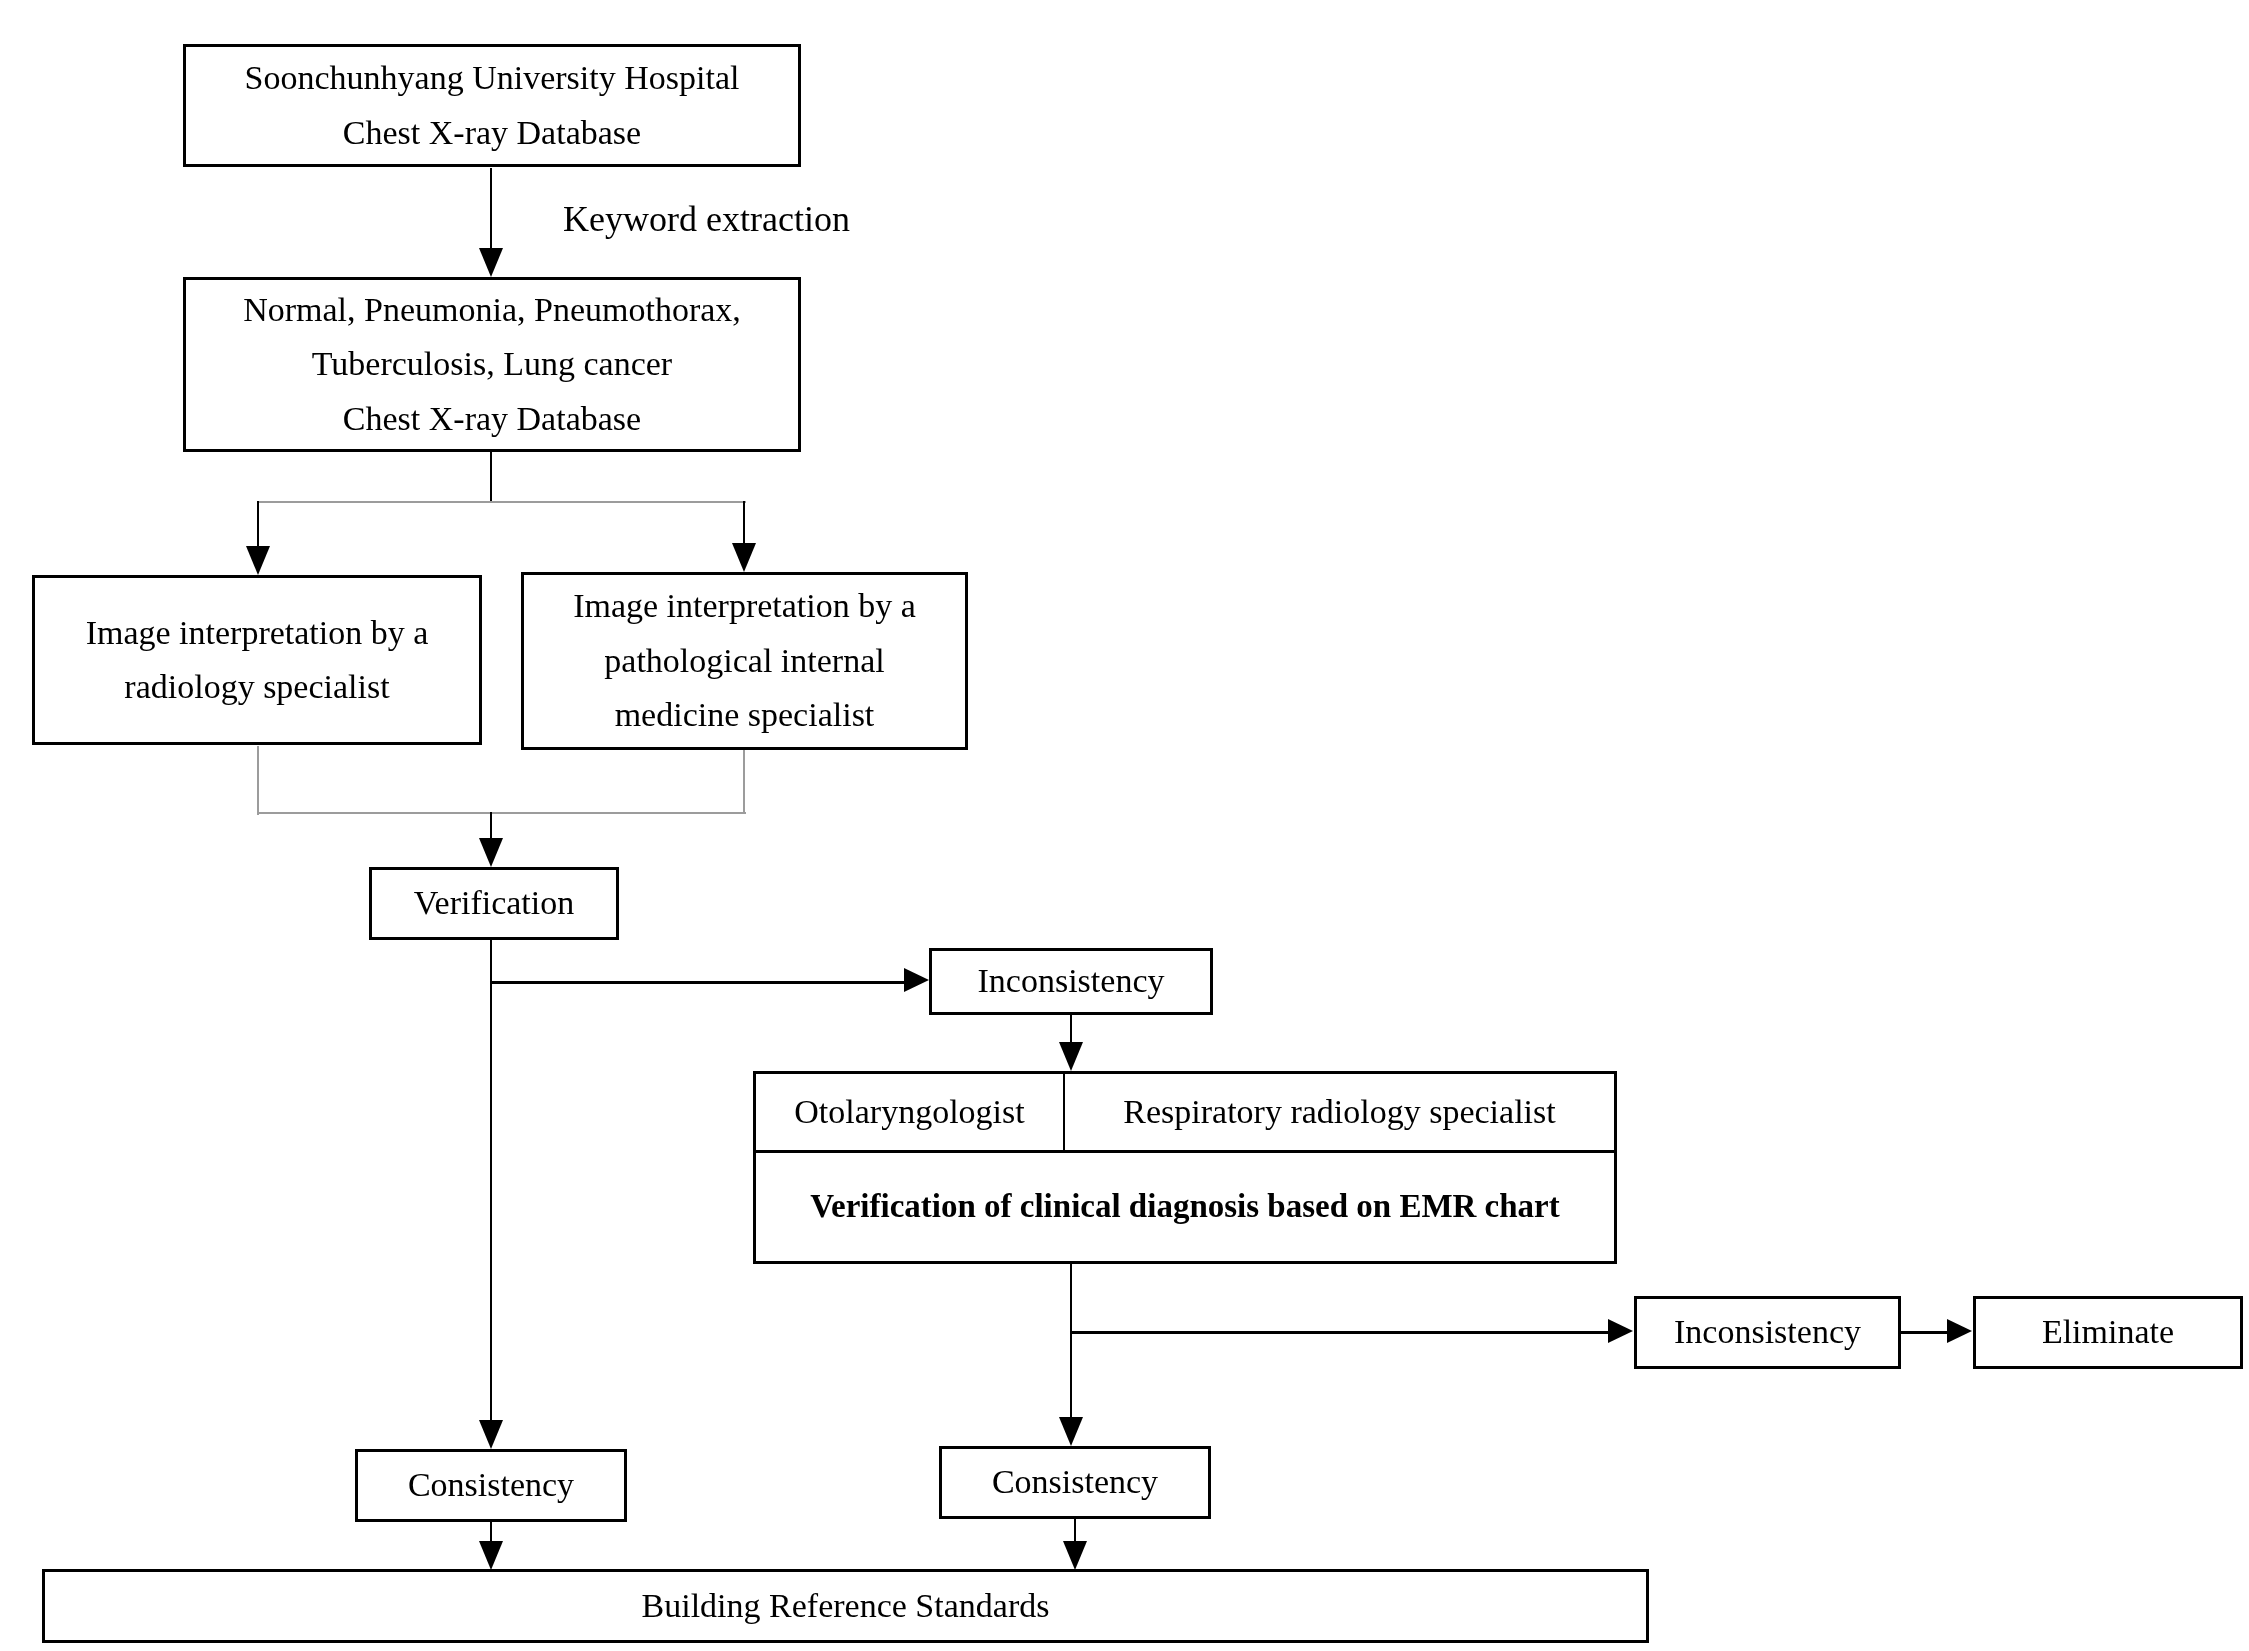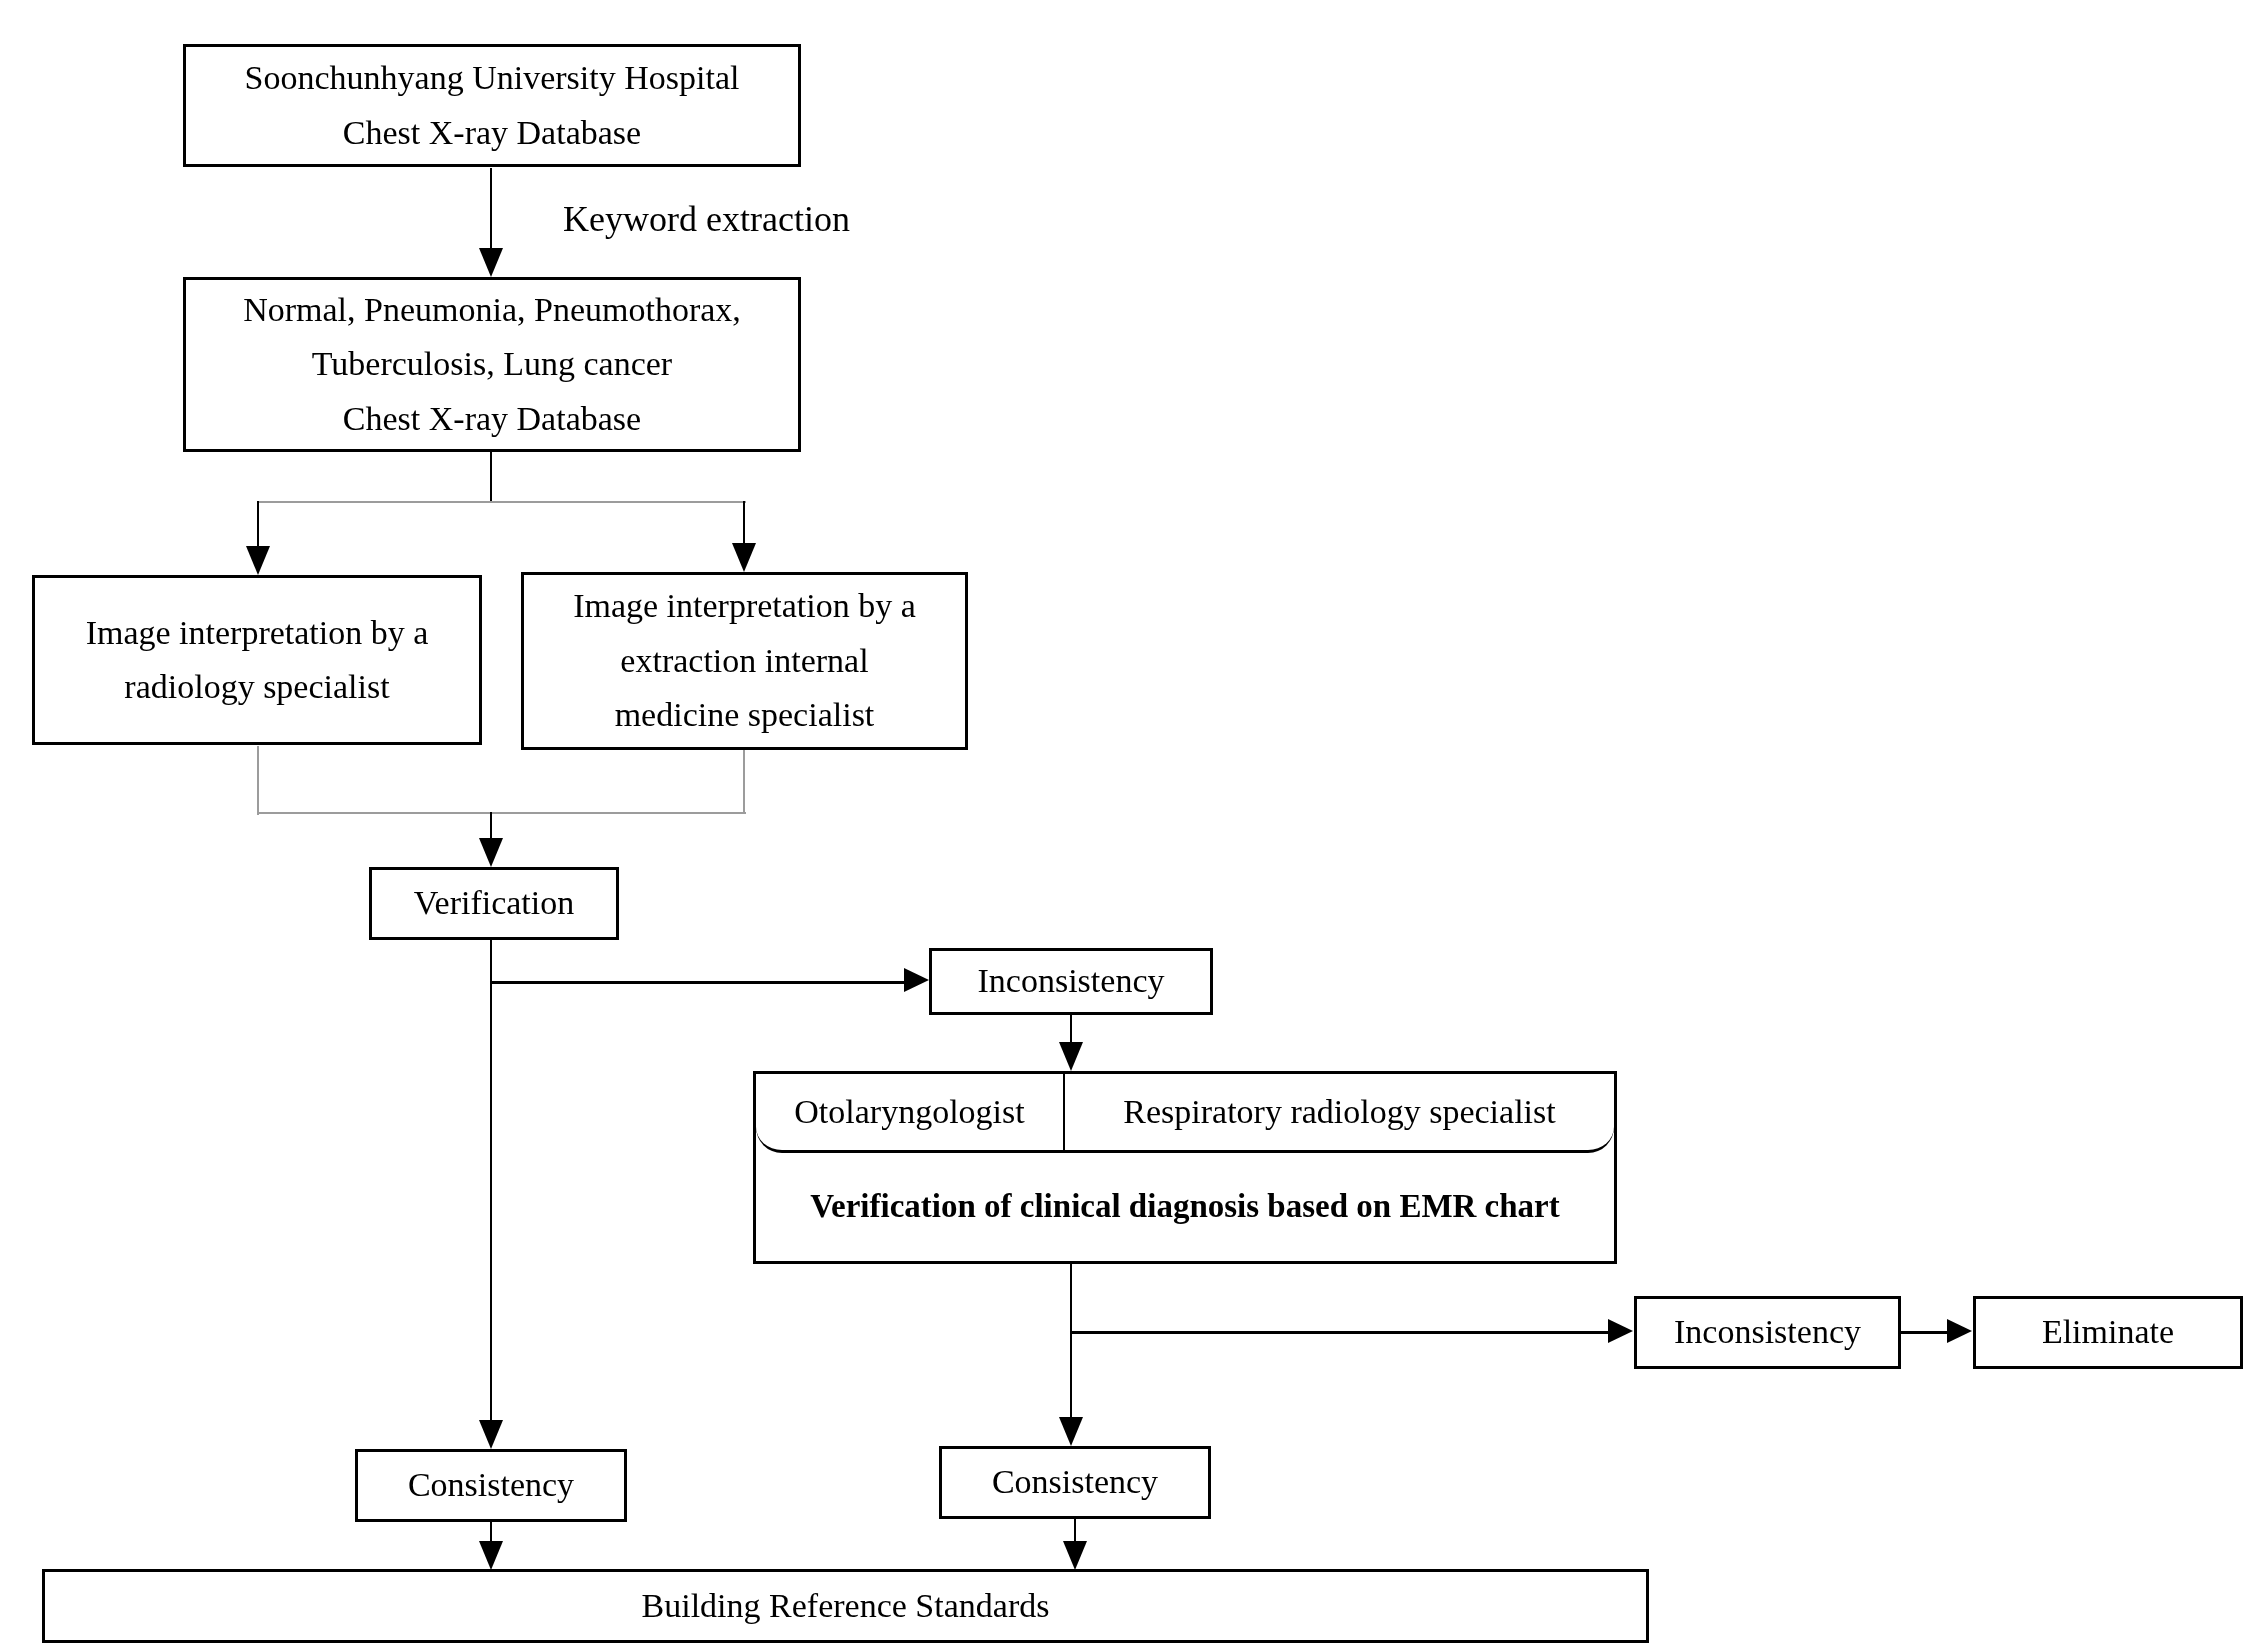--- a/index.html
+++ b/index.html
@@ -53,21 +53,21 @@
   #tbl {
     position: absolute;
     box-sizing: border-box;
     left: 753px; top: 1071px;
     width: 864px; height: 193px;
     border: 3.9px solid #000000;
     background: #ffffff;
     display: flex;
     flex-direction: column;
   }
-  #tbl .hdr { display: flex; height: 76px; border-bottom: 3.9px solid #000000; border-radius: 26px; }
+  #tbl .hdr { display: flex; height: 76px; border-bottom: 3.9px solid #000000; }
   #tbl .hdr .cell {
     display: flex; align-items: center; justify-content: center;
     font-size: 34px; white-space: nowrap; box-sizing: border-box;
   }
   #tbl .hdr .c1 { width: 309px; border-right: 2.8px solid #000000; }
   #tbl .hdr .c2 { flex: 1; }
   #tbl .tbody {
     flex: 1;
     display: flex; flex-direction: column;
     align-items: center; justify-content: center;
@@ -148,21 +148,21 @@
     <span class="ln">Chest X-ray Database</span>
   </div>
 
   <div class="box" id="boxC">
     <span class="ln">Image interpretation by a</span>
     <span class="ln">radiology specialist</span>
   </div>
 
   <div class="box" id="boxD">
     <span class="ln">Image interpretation by a</span>
-    <span class="ln">extraction internal</span>
+    <span class="ln">pathological internal</span>
     <span class="ln">medicine specialist</span>
   </div>
 
   <div class="box" id="boxV">
     <span class="ln">Verification</span>
   </div>
 
   <div class="box" id="boxI1">
     <span class="ln">Inconsistency</span>
   </div>

